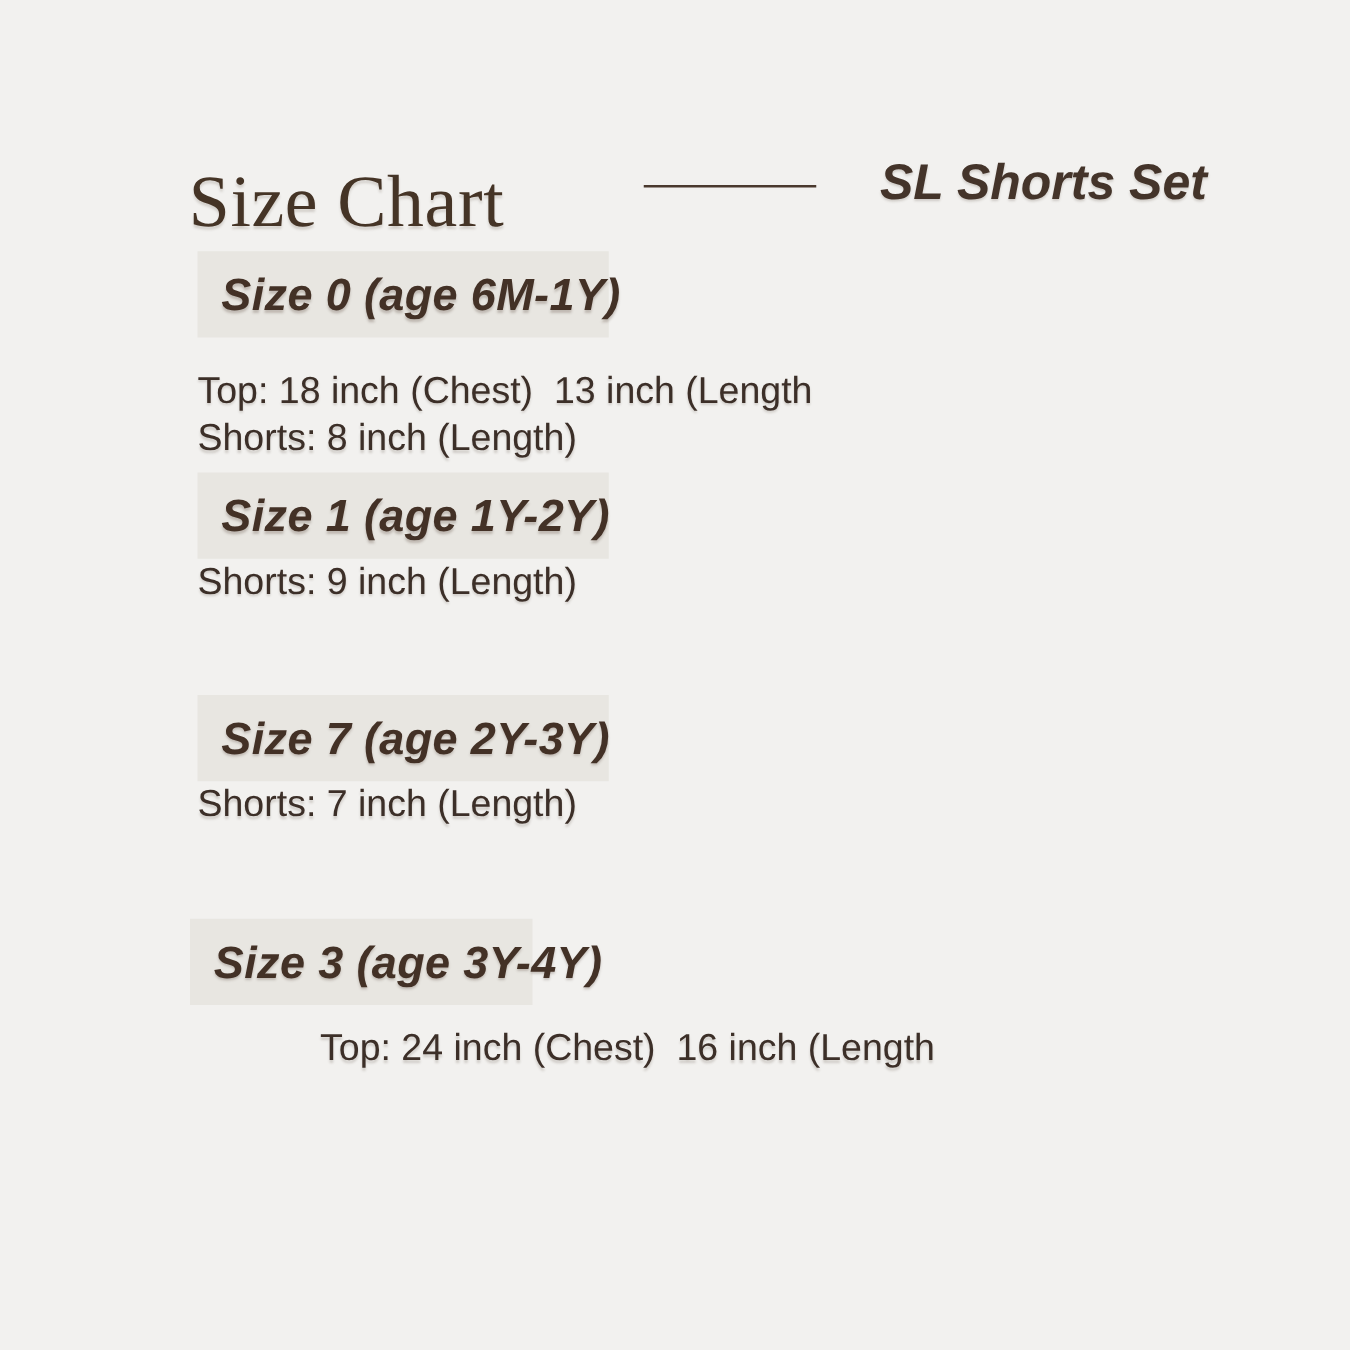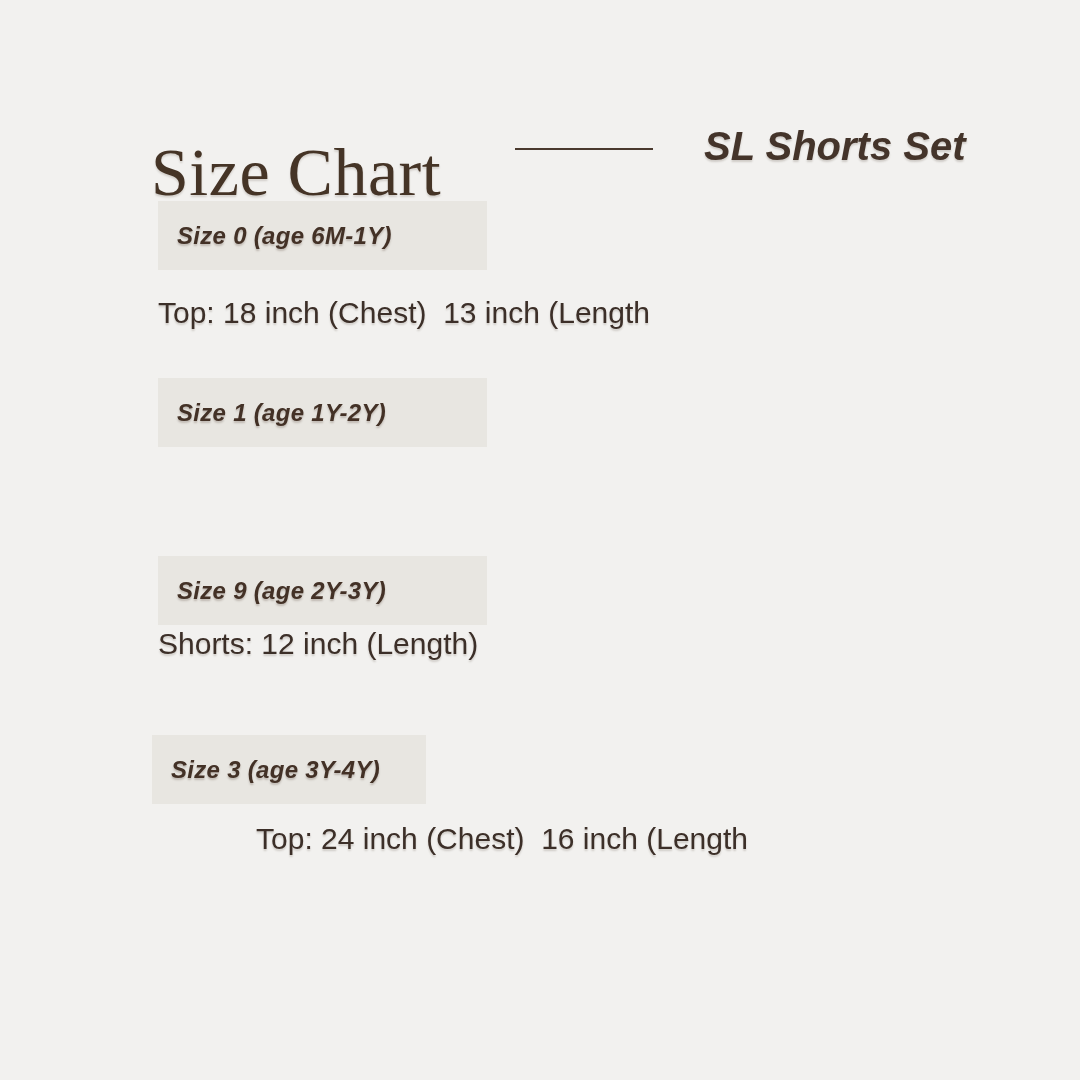--- a/index.html
+++ b/index.html
@@ -15,21 +15,21 @@
     font-family: "Liberation Sans", sans-serif;
   }
 
   
   .title {
     position: absolute;
     left: 151px;
     top: 92px;
     font-family: "Liberation Serif", "DejaVu Serif", serif;
     font-weight: 400;
-    font-size: 68px;
+    font-size: 59px;
     line-height: 1;
     color: var(--title-color, #453426);
     letter-spacing: 0.5px;
     text-shadow: 0 2px 2px rgba(70, 53, 40, 0.18);
     white-space: pre;
   }
   .divider {
     position: absolute;
     left: 515px;
     top: 148px;
@@ -62,21 +62,21 @@
   .sec4 { top: 735px; left: 152px; }
 
   .badge {
     box-sizing: border-box;
     width: 329px;
     height: 69px;
     background: var(--badge-background, #e8e6e1);
     display: flex;
     align-items: center;
     padding-left: 19px;
-    font-size: 24px;
+    font-size: 36px;
     font-weight: 700;
     font-style: italic;
     letter-spacing: 0.3px;
     color: var(--badge-text-color, #433126);
     text-shadow: 0 2px 2px rgba(70, 53, 40, 0.25);
     white-space: pre;
   }
   .sec4 .badge { width: 274px; font-style: italic; }
 
   .line {
@@ -97,29 +97,31 @@
   <h1 class="title">Size Chart</h1>
   <div class="divider"></div>
   <div class="subtitle">SL Shorts Set</div>
 </header>
 
 <main>
 
   <section class="sec sec1">
     <div class="badge">Size 0 (age 6M-1Y)</div>
     <p class="line line-top">Top: 18 inch (Chest)  13 inch (Length</p>
+    <p class="line">Shorts: 8 inch (Length)</p>
   </section>
 
   <section class="sec sec2">
     <div class="badge">Size 1 (age 1Y-2Y)</div>
+    <p class="line">Shorts: 9 inch (Length)</p>
   </section>
 
   <section class="sec sec3">
-    <div class="badge">Size 9 (age 2Y-3Y)</div>
-    <p class="line">Shorts: 12 inch (Length)</p>
+    <div class="badge">Size 7 (age 2Y-3Y)</div>
+    <p class="line">Shorts: 7 inch (Length)</p>
   </section>
 
   <section class="sec sec4">
     <div class="badge">Size 3 (age 3Y-4Y)</div>
     <p class="line line-top">Top: 24 inch (Chest)  16 inch (Length</p>
   </section>
 
 </main>
 
 </body></html>

